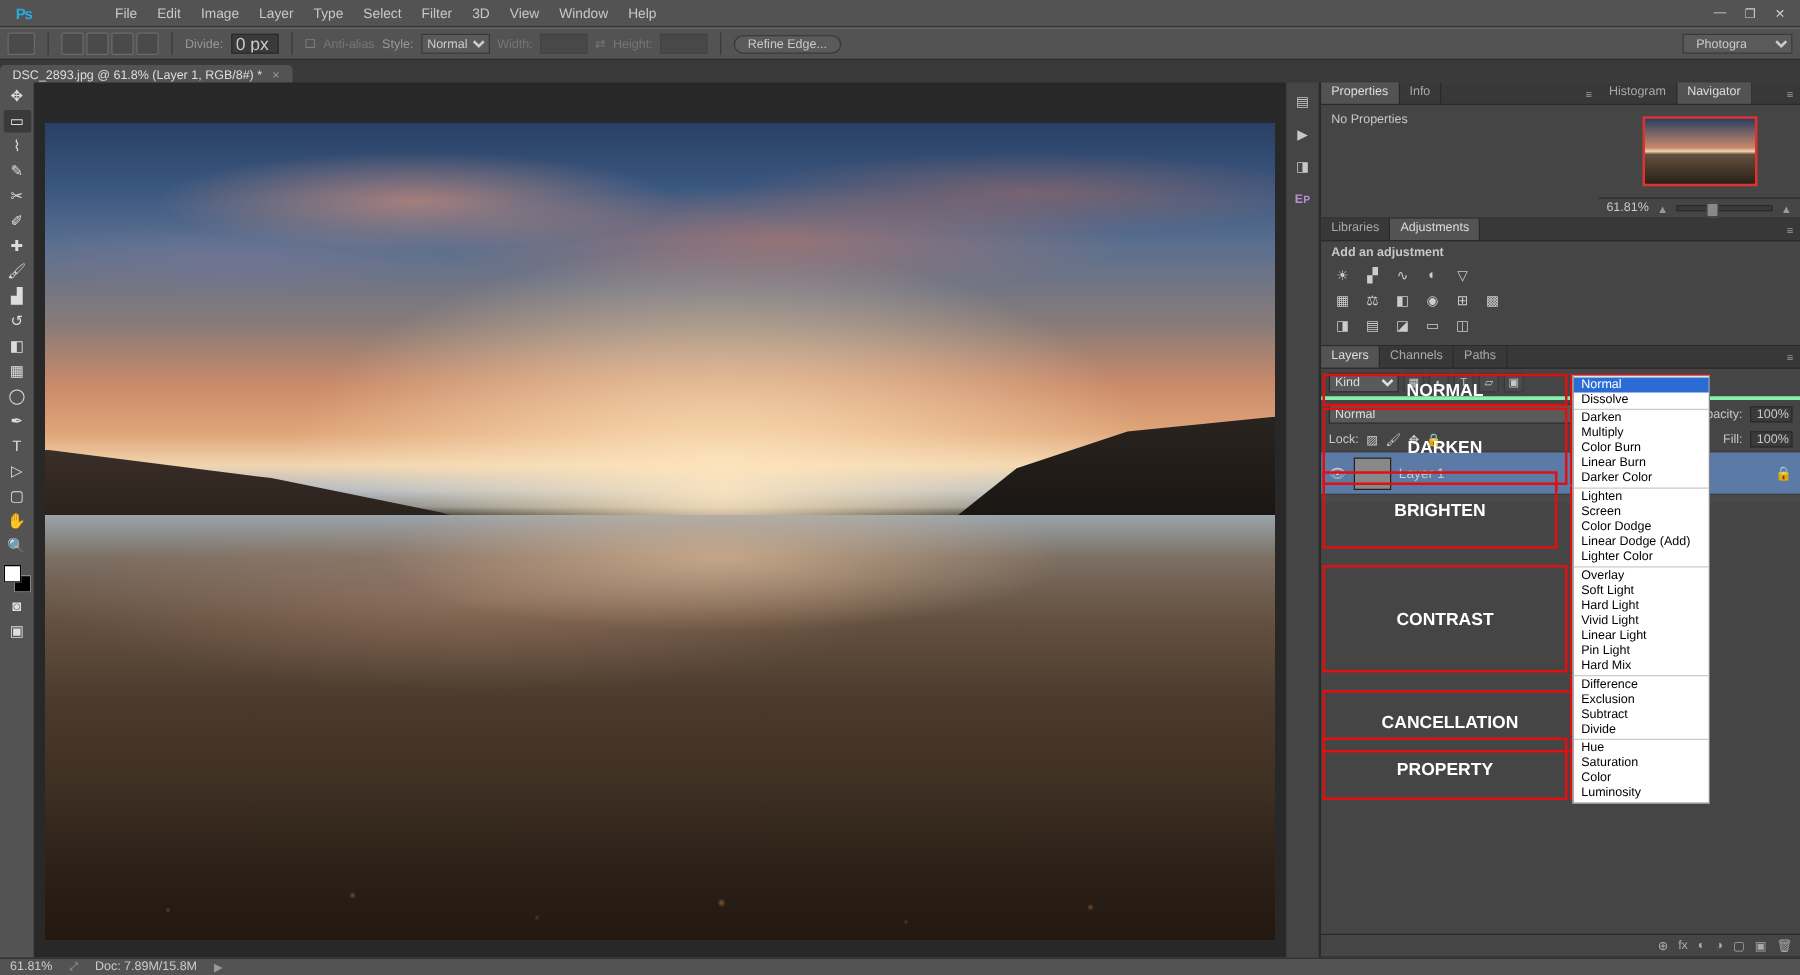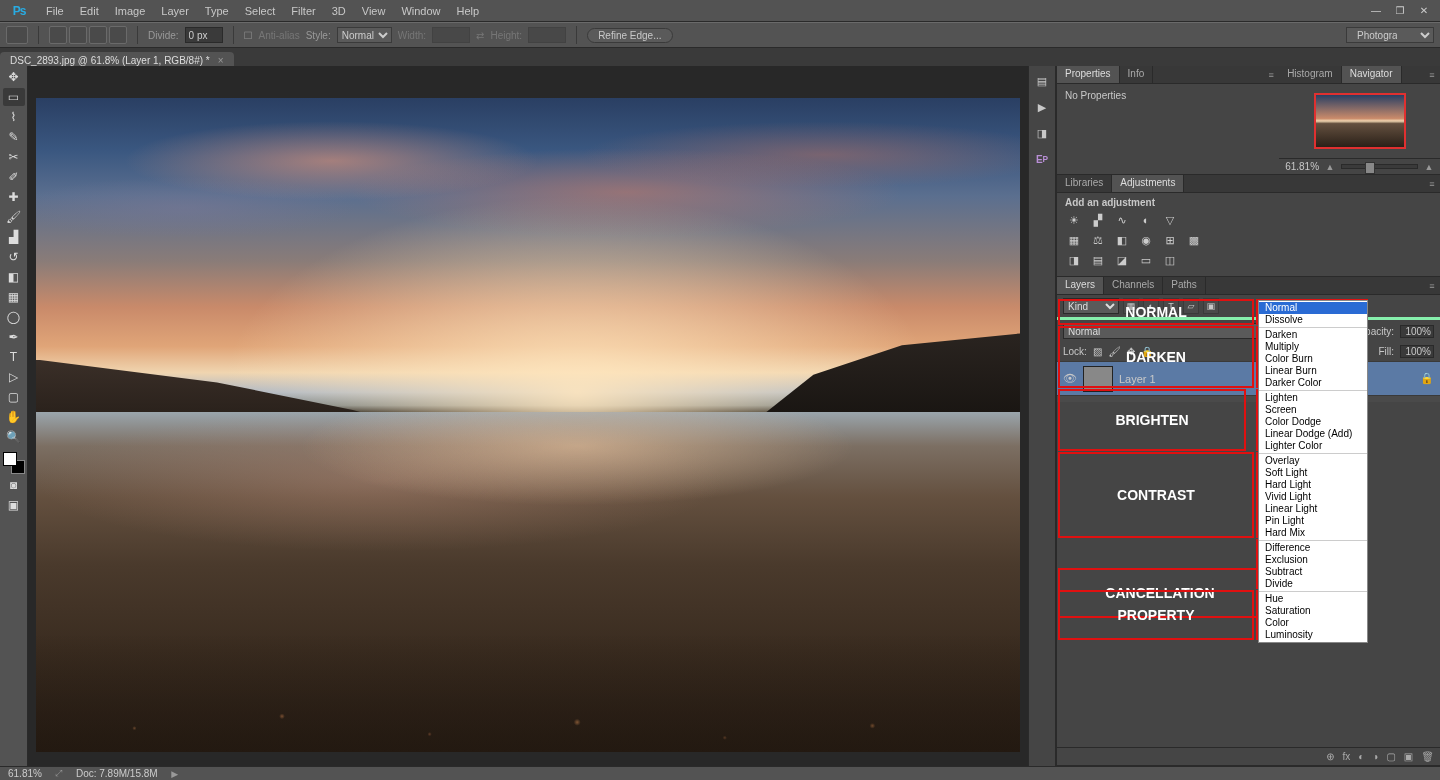--- a/index.html
+++ b/index.html
@@ -11,21 +11,21 @@
 .menubar .mitem { padding: 0 8px; line-height: 22px; cursor: default; }
 .winbtns { margin-left: auto; display: flex; gap:4px; padding-right:6px;}
 .winbtn { width: 20px; height: 14px; display:flex; align-items:center; justify-content:center; color:#ccc; font-size:10px;}
 
 
 .optbar { height: 26px; background: #535353; border-top:1px solid #6a6a6a; border-bottom:1px solid #2a2a2a; display:flex; align-items:center; padding:0 6px; gap:6px; font-size:10px;}
 .optbar .tool-ico { width:22px; height:18px; border:1px solid #6a6a6a; background:#4a4a4a; border-radius:2px;}
 .optbar .sep { width:1px; height:18px; background:#3a3a3a; margin:0 4px;}
 .optbar .grp { display:flex; gap:2px;}
 .optbar .btn { width:18px; height:18px; border:1px solid #6a6a6a; background:#4a4a4a; border-radius:2px;}
-.optbar input[type=text]{ width:38px; height:16px; background:#3a3a3a; border:1px solid #2a2a2a; color:#ccc; font-size:10px; padding:0 3px;}
+.optbar input[type=text]{ width:38px; height:16px; background:#3a3a3a; border:1px solid #2a2a2a; color:#ccc; font-size:14px; padding:0 3px;}
 .optbar select { height:16px; background:#5a5a5a; border:1px solid #3a3a3a; color:#ccc; font-size:10px;}
 .optbar .lbl { color:#999; }
 .optbar .edgebtn { padding:1px 10px; background:#5a5a5a; border:1px solid #3a3a3a; border-radius:8px; font-size:10px;}
 .ws-select { margin-left:auto; height:18px; background:#4a4a4a; border:1px solid #2a2a2a; color:#ccc; font-size:10px; padding:0 20px 0 6px; width:88px;}
 
 
 .tabbar { height:22px; background:#3a3a3a; border-bottom:1px solid #2a2a2a; display:flex; align-items:flex-end; }
 .doctab { background:#535353; padding:3px 10px; border-top-left-radius:4px; border-top-right-radius:4px; font-size:10px; display:flex; align-items:center; gap:8px; color:#ddd;}
 .doctab .x { color:#999; }
 
@@ -128,21 +128,21 @@
 
 .status { position:absolute; bottom:0; left:0; right:0; height:14px; background:#535353; border-top:1px solid #2a2a2a; display:flex; align-items:center; font-size:10px; padding:0 8px; gap:12px; color:#ccc;}
 
 .sbicon{width:10px;height:10px;display:inline-flex;align-items:center;justify-content:center;font-size:9px;color:#999;}
 </style>
 </head>
 <body>
 
 <div class="menubar">
   <div class="ps-logo">Ps</div>
-  <div id="menuitems" style="display: flex;">
+  <div id="menuitems" style="display: flex; margin-left: 46px;">
       <div class="mitem">File</div>
       <div class="mitem">Edit</div>
       <div class="mitem">Image</div>
       <div class="mitem">Layer</div>
       <div class="mitem">Type</div>
       <div class="mitem">Select</div>
       <div class="mitem">Filter</div>
       <div class="mitem">3D</div>
       <div class="mitem">View</div>
       <div class="mitem">Window</div>
@@ -350,25 +350,25 @@
       </div>
     </div>
   </div>
 </div>
 
 <div id="annot-overlay">
     <div class="annot" style="left: 1058px; width: 196px; top: 299px; height: 26px;">NORMAL</div>
     <div class="annot" style="left: 1256px; width: 112px; top: 299px; height: 26px; justify-content: flex-start;"></div>
     <div class="annot" style="left: 1058px; width: 196px; top: 326px; height: 62px;">DARKEN</div>
     <div class="annot" style="left: 1256px; width: 112px; top: 326px; height: 62px; justify-content: flex-start;"></div>
-    <div class="annot" style="left: 1058px; width: 188px; top: 389px; height: 62px;">BRIGHTEN</div>
+    <div class="annot" style="left: 1058px; width: 188px; top: 377px; height: 62px;">BRIGHTEN</div>
     <div class="annot" style="left: 1256px; width: 112px; top: 389px; height: 62px; justify-content: flex-start;"></div>
     <div class="annot" style="left: 1058px; width: 196px; top: 452px; height: 86px;">CONTRAST</div>
     <div class="annot" style="left: 1256px; width: 112px; top: 452px; height: 86px; justify-content: flex-start;"></div>
-    <div class="annot" style="left: 1058px; width: 204px; top: 568px; height: 50px;">CANCELLATION</div>
+    <div class="annot" style="left: 1058px; width: 204px; top: 552px; height: 50px;">CANCELLATION</div>
     <div class="annot" style="left: 1256px; width: 112px; top: 539px; height: 50px; justify-content: flex-start;"></div>
     <div class="annot" style="left: 1058px; width: 196px; top: 590px; height: 50px;">PROPERTY</div>
     <div class="annot" style="left: 1256px; width: 112px; top: 590px; height: 50px; justify-content: flex-start;"></div>
     <div class="dropdown" style="position: absolute; left: 1258px; top: 300px; width: 110px;">
       <div class="dgrp">
         <div class="ditem sel">Normal</div>
         <div class="ditem">Dissolve</div>
       </div>
       <div class="dgrp">
         <div class="ditem">Darken</div>

